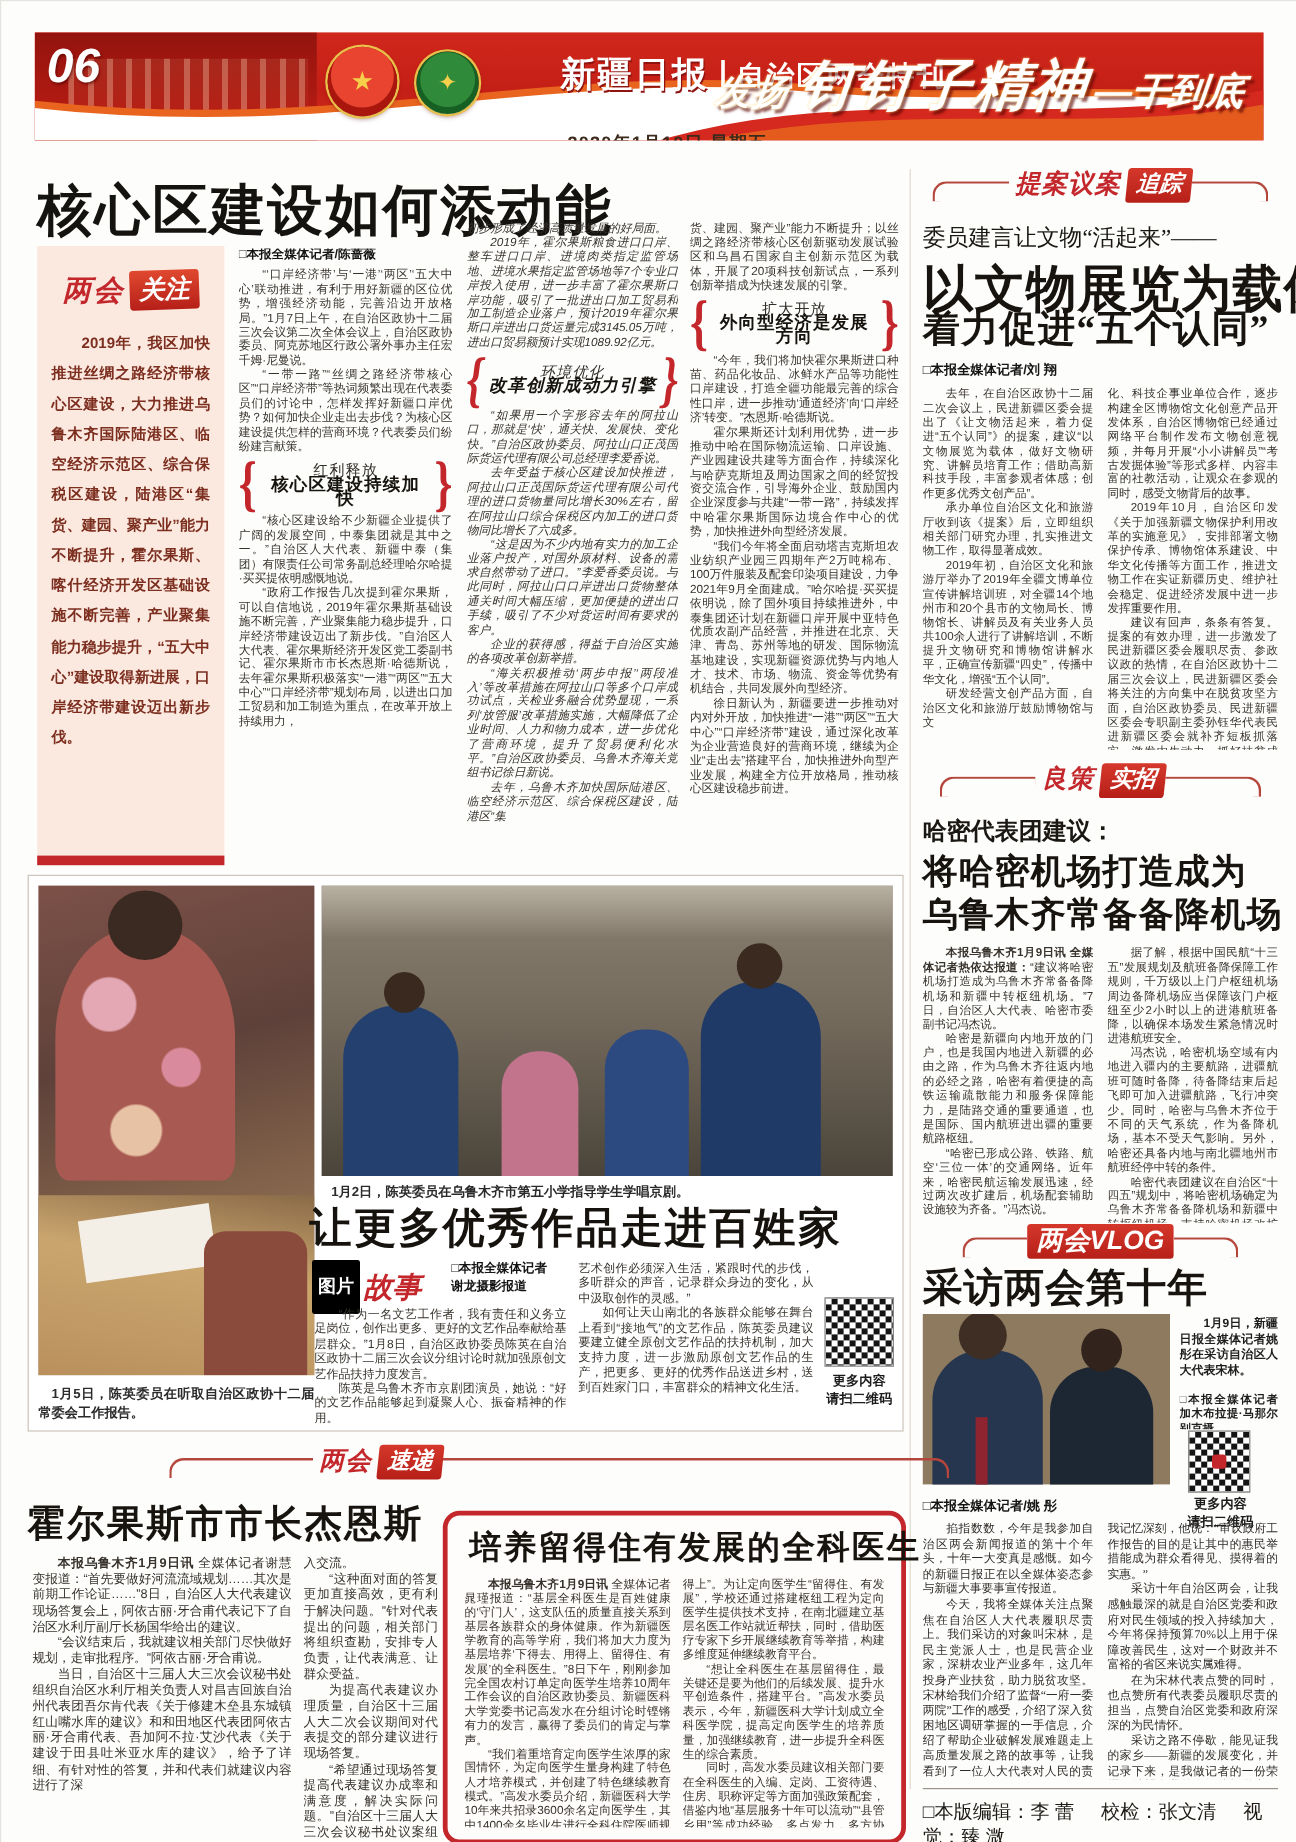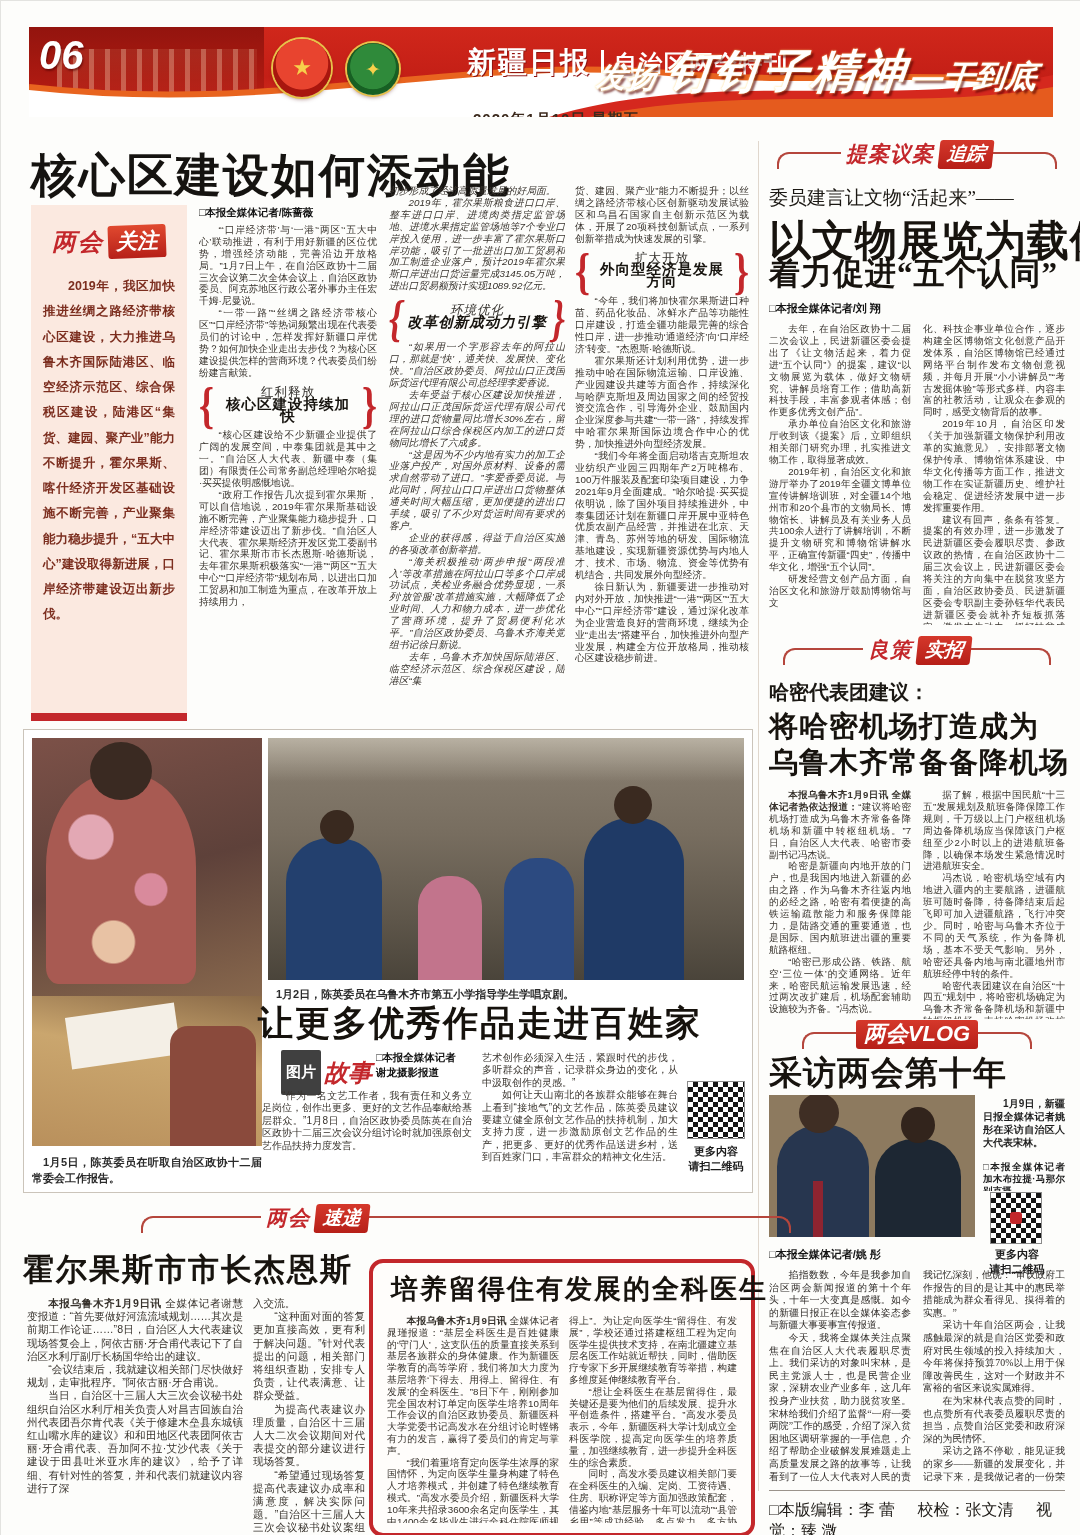--- a/index.html
+++ b/index.html
@@ -59,21 +59,21 @@
   .bracehead{display:flex;align-items:center;justify-content:center;margin:8px 0 7px;}
   .brace{color:#c3272b;font-family:"Liberation Serif",serif;font-size:38px;line-height:.9;
      transform:scaleY(1.35);font-weight:bold;}
   .sec{text-align:center;padding:0 5px;font-family:"Liberation Serif",serif;}
   .sec .l1{font-size:12.5px;color:#33302c;letter-spacing:1px;}
   .sec .l2{font-size:14.5px;font-weight:900;color:#17140f;letter-spacing:1px;}
 
   .vdiv{position:absolute;left:757px;top:140px;width:1px;height:1350px;background:#e0d7cd;}
 
   
-  .badgerow{position:absolute;display:flex;align-items:flex-end;justify-content:center;}
+  .badgerow{position:absolute;display:flex;align-items:flex-start;justify-content:center;}
   .flank{height:15px;border-top:2px solid #b5463c;margin-top:12px;}
   .flank.l{border-left:2px solid #b5463c;border-top-left-radius:12px;}
   .flank.r{border-right:2px solid #b5463c;border-top-right-radius:12px;}
   .b-script{font-style:italic;font-weight:900;color:#c3272b;letter-spacing:1px;padding:0 5px;font-size:21px;line-height:30px;}
   .b-solid{font-style:italic;font-weight:900;color:#fff;background:linear-gradient(180deg,#d5382b,#b61f18);
      padding:2px 8px 3px;border-radius:3px;font-size:19px;line-height:24px;transform:skewX(-6deg);margin-top:1px;}
 
   .r-kicker{position:absolute;font-family:"Liberation Serif",serif;color:#1b1813;}
   .r-h{position:absolute;font-family:"Liberation Serif",serif;font-weight:900;color:#17130e;letter-spacing:1px;white-space:nowrap;}
 
@@ -85,21 +85,21 @@
   .qr .dot{position:absolute;left:50%;top:50%;width:12px;height:12px;margin:-6px 0 0 -6px;background:#c3272b;border-radius:3px;}
   .qrlabel{position:absolute;text-align:center;font-weight:bold;color:#1c1c1c;font-size:11px;line-height:15px;}
 
   .caption{font-size:11px;line-height:16px;font-weight:bold;color:#2b2b2b;text-align:justify;}
 
   
   .storybox{position:absolute;left:22px;top:728px;width:728px;height:462px;border:1px solid #cbc4ba;background:#fff;}
   .story-hl{position:absolute;left:234px;top:270px;font-size:35px;font-weight:900;letter-spacing:2px;
      font-family:"Liberation Serif",serif;color:#16120d;white-space:nowrap;}
   .picstory{position:absolute;left:236px;top:320px;display:flex;align-items:center;}
-  .pic-a{font-size:15px;font-weight:900;color:#fff;background:#404040;padding:13px 5px;border-radius:2px;margin-left:21px;}
+  .pic-a{font-size:15px;font-weight:900;color:#fff;background:#000000;padding:13px 5px;border-radius:2px;}
   .pic-b{font-size:24px;font-weight:900;font-style:italic;color:#c3272b;margin-left:3px;}
   .story-byl{position:absolute;left:352px;top:320px;font-size:10.5px;font-weight:bold;color:#141414;line-height:15px;}
 
   
   .redbox{position:absolute;left:368px;top:1258px;width:378px;height:270px;border:4px solid #c3272b;border-radius:14px;background:#fffdfb;}
   .bot-hl{position:absolute;font-family:"Liberation Serif",serif;font-weight:900;color:#17130e;letter-spacing:2px;white-space:nowrap;}
   .footer-rule{position:absolute;left:768px;top:1489px;width:296px;height:1px;background:#9a938b;}
   .footer{position:absolute;left:768px;top:1499px;font-size:16px;font-weight:normal;color:#1d1a16;}
   .footer span{margin-right:18px;}
 </style>
@@ -326,20 +326,21 @@
       <span class="pic-a">图片</span>
       <span class="pic-b">故事</span>
     </div>
     <div class="story-byl">
       <span style="display:block">□本报全媒体记者</span>
       <span style="display:block">谢龙摄影报道</span>
     </div>
     <div class="tcol" style="left:238px;top:360px;width:210px;height:96px;font-size:10px;line-height:12.4px;">
       <div>
           <p class="para">“作为一名文艺工作者，我有责任和义务立足岗位，创作出更多、更好的文艺作品奉献给基层群众。”1月8日，自治区政协委员陈英在自治区政协十二届三次会议分组讨论时就加强原创文艺作品扶持力度发言。</p>
+          <p class="para">陈英是乌鲁木齐市京剧团演员，她说：“好的文艺作品能够起到凝聚人心、振奋精神的作用。</p>
         </div>
     </div>
     <div class="tcol" style="left:458px;top:322px;width:196px;height:134px;font-size:10px;line-height:12.4px;">
       <p class="para noind">艺术创作必须深入生活，紧跟时代的步伐，多听群众的声音，记录群众身边的变化，从中汲取创作的灵感。”</p>
       <div>
           <p class="para">如何让天山南北的各族群众能够在舞台上看到“接地气”的文艺作品，陈英委员建议要建立健全原创文艺作品的扶持机制，加大支持力度，进一步激励原创文艺作品的生产，把更多、更好的优秀作品送进乡村，送到百姓家门口，丰富群众的精神文化生活。</p>
         </div>
     </div>
     <div class="qr" style="left:664px;top:352px;width:56px;height:56px;"></div>
     <div class="qrlabel" style="left:650px;top:414px;width:84px;">

